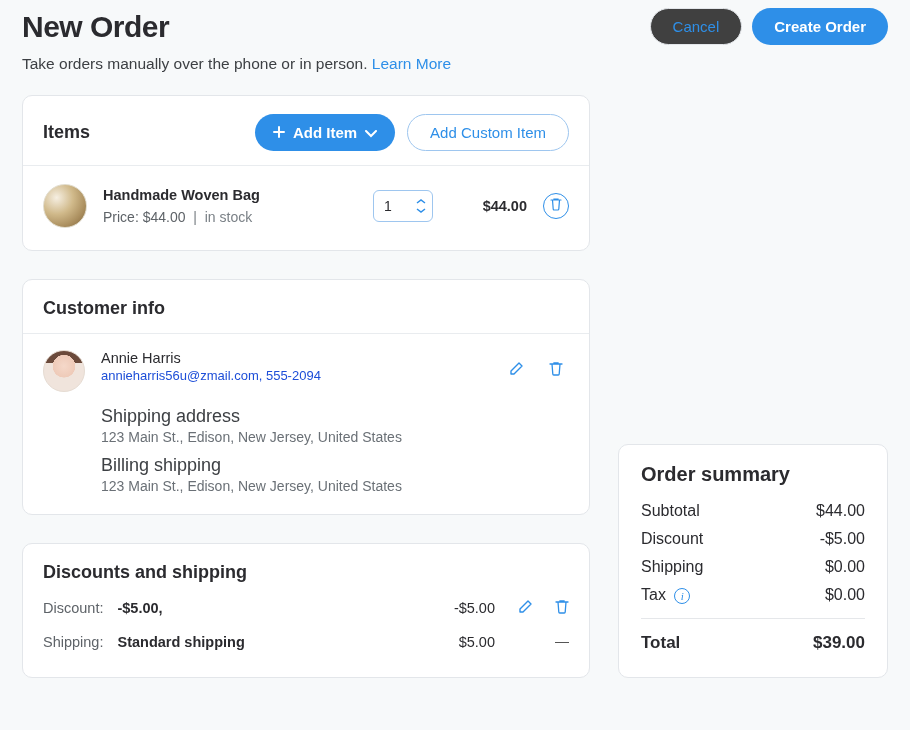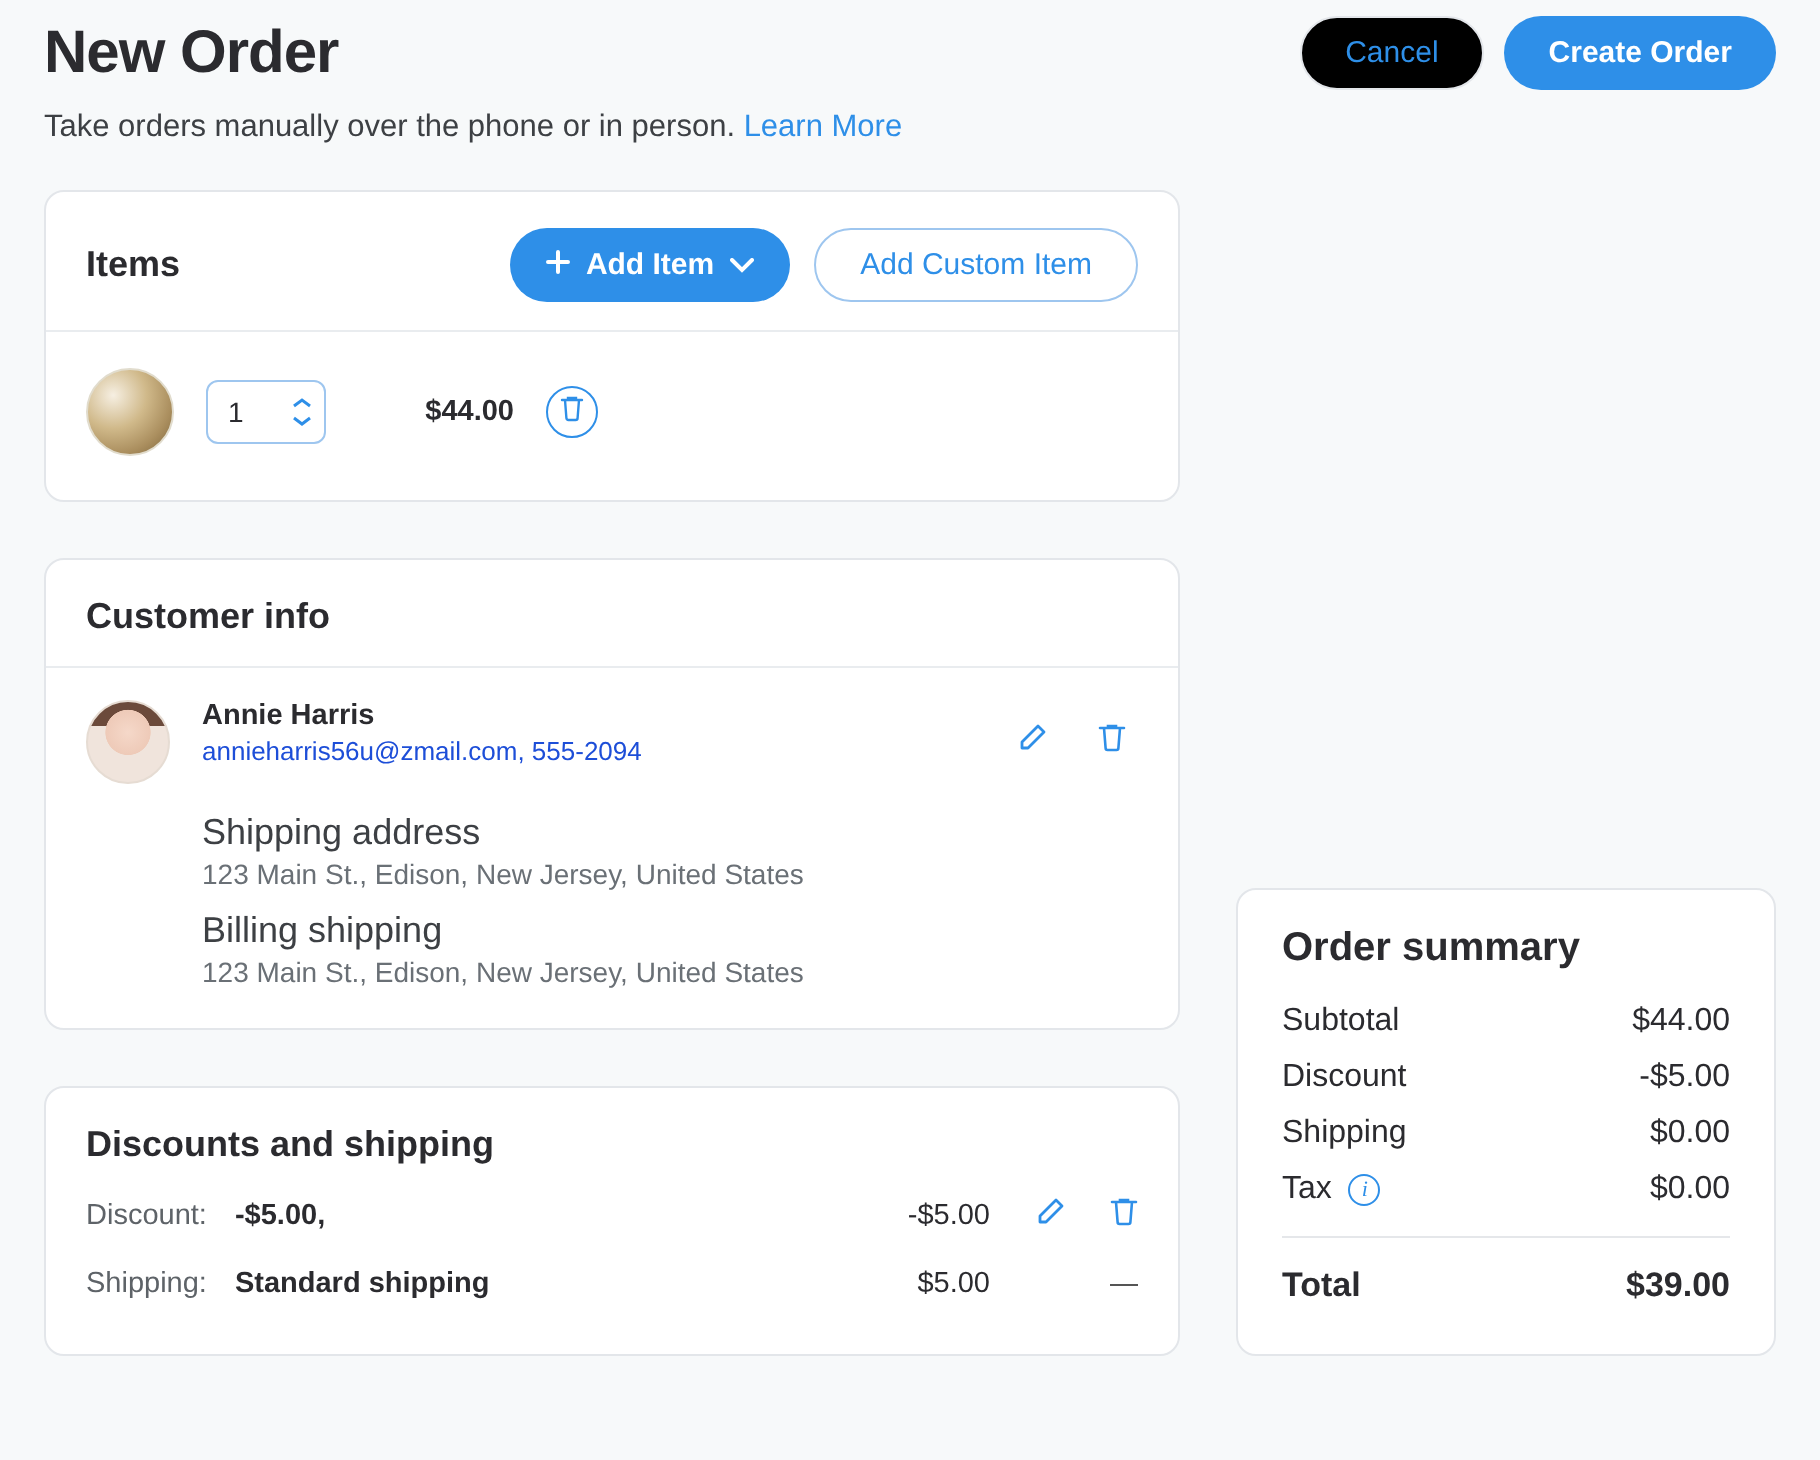--- a/index.html
+++ b/index.html
@@ -1,21 +1,21 @@
 <!DOCTYPE html>
 <html><head>
 <meta charset="utf-8">
 <style>
   * { box-sizing: border-box; }
   body { margin:0; padding:0; font-family: "Helvetica Neue", Arial, sans-serif; background:#f2f4f6; color:#2b2b2f; width:910px; }
   #app { padding: 8px 22px 24px 22px; box-shadow: 0 6px 14px rgba(0,0,0,.15); background:#f7f9fa; min-height:730px; }
   .hdr { display:flex; align-items:center; justify-content:space-between; padding-top:0px; }
   .hdr h1 { font-size:30px; font-weight:800; margin:0; letter-spacing:-0.5px; }
   .btn { border-radius:22px; font-size:15px; padding:9px 22px; cursor:pointer; border:none; font-family:inherit; display:inline-flex; align-items:center; gap:8px; }
-  .btn-cancel { background:#000000; color:#2e8fe8; border:1px solid #e3e6ea; font-weight:500; }
+  .btn-cancel { background:#404040; color:#2e8fe8; border:1px solid #e3e6ea; font-weight:500; }
   .btn-primary { background:#2e8fe8; color:#fff; font-weight:600; }
   .subline { margin-top:10px; font-size:15.5px; color:#3d4044; }
   .subline a { color:#2e8fe8; text-decoration:none; font-weight:500; cursor:pointer; }
   .cols { display:flex; gap:28px; margin-top:22px; align-items:flex-end; }
   .left { flex:1 1 auto; min-width:0; }
   .right { flex:0 0 270px; }
   .card { background:#fff; border:1px solid #e3e6ea; border-radius:10px; margin-bottom:28px; padding:0; }
   .card-hd { display:flex; align-items:center; justify-content:space-between; padding:18px 20px 14px 20px; border-bottom:1px solid #e9ecef; }
   .card-hd.noborder { border-bottom:none; padding-bottom:8px;}
   .card-title { font-size:18px; font-weight:800; }
@@ -29,21 +29,21 @@
   .item-sub  { margin-top:6px; color:#5e6368; font-size:14px; }
   .stock { color:#7a8086; }
   .qty { width:60px; height:32px; border:1px solid #9ec6ef; border-radius:6px; display:flex; align-items:center; justify-content:space-between; padding:2px 2px 2px 10px; }
   .qty span { font-size:14px; }
   .qty .arrows { display:flex; flex-direction:column; gap:2px; padding-right:4px; }
   .qty .arrows svg { display:block; }
   .price { width:78px; text-align:right; font-weight:700; font-size:14.5px; }
   .del-circ { width:26px; height:26px; border:1px solid #2e8fe8; border-radius:50%; display:flex; align-items:center; justify-content:center; cursor:pointer; color:#2e8fe8; }
   .cust-row { display:flex; gap:16px; padding:16px 20px 8px 20px; }
   .avatar { width:42px; height:42px; border-radius:50%; background:#f0e4dc; background-image: radial-gradient(circle at 50% 38%, #f5d8c9 0%, #eecab8 35%, transparent 36%), linear-gradient(180deg,#6b4a3b 0%, #6b4a3b 30%, transparent 30%); border:1px solid #e6dcd3; flex:0 0 auto; }
-  .cust-name { font-weight:700; font-size:14.5px; }
+  .cust-name { font-weight:400; font-size:14.5px; }
   .cust-sub { color:#1d4ed8; font-size:13px; margin-top:2px; }
   .addr { padding:6px 20px 4px 78px; }
   .addr:last-child { padding-bottom:20px; }
   .addr-label { font-size:18px; color:#3d4044; }
   .addr-val   { color:#6a7076; font-size:14px; margin-top:2px; }
   .rowicons { flex:0 0 auto; display:flex; gap:22px; align-items:center; padding-right:4px;}
   .icon-btn { width:18px; height:18px; cursor:pointer; color:#2e8fe8; display:inline-flex; align-items:center; justify-content:center; }
   .ds-row { display:flex; align-items:center; gap:14px; padding:8px 20px 8px 20px; font-size:14.5px; }
   .ds-row:first-of-type{ padding-top:4px;}
   .ds-lbl { color:#5e6368; }
@@ -97,20 +97,28 @@
               <span>Add Item</span>
               <span><svg width="12" height="8" viewBox="0 0 12 8">
                     <path d="M1 1l5 5 5-5" fill="none" stroke="#fff" stroke-width="2" stroke-linecap="round"></path>
                   </svg></span>
             </button>
             <button class="btn btn-outline">Add Custom Item</button>
           </div>
         </div>
         <div class="item-row">
           <div class="thumb"></div>
+          <div class="item-main">
+            <div class="item-name">Handmade Woven Bag</div>
+            <div class="item-sub">
+              <span>Price: $44.00</span>
+              <span class="stock"> &nbsp;|&nbsp; </span>
+              <span class="stock">in stock</span>
+            </div>
+          </div>
           <div class="qty">
             <span>1</span>
             <span class="arrows">
               <span>
                   <svg width="10" height="7" viewBox="0 0 10 7">
                     <path d="M1 5l4-3 4 3" fill="none" stroke="#2e8fe8" stroke-width="1.5"></path>
                   </svg>
                 </span>
               <span>
                   <svg width="10" height="7" viewBox="0 0 10 7">

